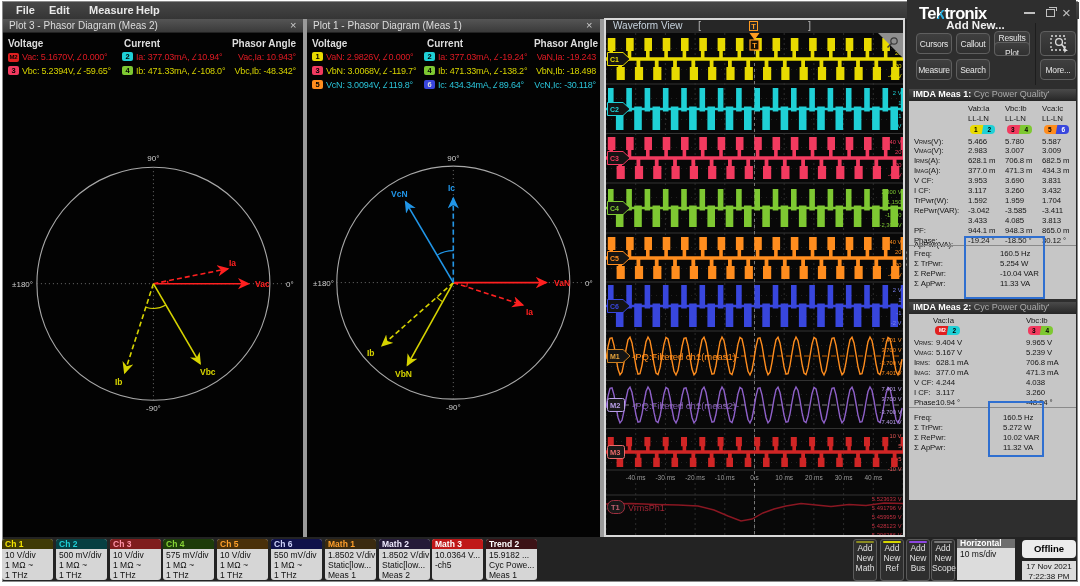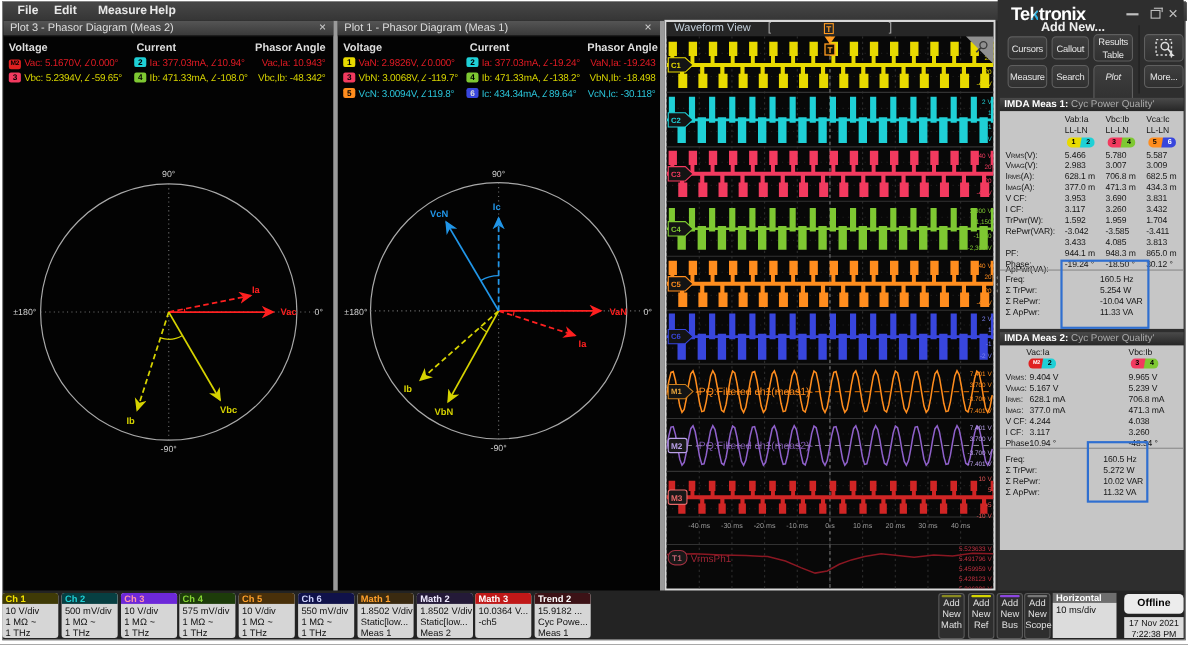--- a/index.html
+++ b/index.html
@@ -284,21 +284,21 @@
 <div class="ab" style="left:1024px;top:12px;width:11px;height:2px;background:#c0c0c0;"></div>
 <div class="ab" style="left:1046px;top:9px;width:9px;height:8px;border:1.3px solid #c0c0c0;"></div>
 <div class="ab" style="left:1049px;top:7px;width:8px;height:4px;border-top:1.3px solid #c0c0c0;border-right:1.3px solid #c0c0c0;"></div>
 <div class="ab" style="left:1062px;top:4px;width:14px;height:16px;color:#c0c0c0;font-size:15px;">×</div>
 <div class="ab" style="left:909px;top:19px;width:133px;text-align:center;color:#f0f0f0;font-size:11.5px;font-weight:bold;">Add New...</div>
 <div class="rbtn" style="left:916px;top:33px;width:36px;height:21px;font-size:8.5px;line-height:21px;">Cursors</div>
 <div class="rbtn" style="left:956px;top:33px;width:34px;height:21px;font-size:8.5px;line-height:21px;">Callout</div>
 <div class="rbtn" style="left:994px;top:31px;width:36px;height:25px;font-size:8.5px;line-height:12px;">Results<br>Table</div>
 <div class="rbtn" style="left:916px;top:59px;width:36px;height:21px;font-size:8.5px;line-height:21px;">Measure</div>
 <div class="rbtn" style="left:956px;top:59px;width:34px;height:21px;font-size:8.5px;line-height:21px;">Search</div>
-<div class="rbtn" style="left:994px;top:59px;width:36px;height:35px;font-size:8.5px;line-height:21px;font-style:italic;">Plot</div>
+<div class="rbtn" style="left:994px;top:42px;width:36px;height:14px;font-size:8.5px;line-height:21px;">Plot</div>
 <div class="rbtn" style="left:1040px;top:59px;width:36px;height:21px;font-size:8.5px;line-height:21px;">More...</div>
 <div class="ab" style="left:1035px;top:23px;width:1px;height:62px;background:#1d1d1d;"></div>
 <div class="rbtn" style="left:1040px;top:31px;width:36px;height:25px;"><svg width="34" height="23" viewBox="0 0 34 23">
       <rect x="10" y="4" width="14" height="14" fill="none" stroke="#ddd" stroke-width="1.3" stroke-dasharray="2,2"></rect>
       <circle cx="18" cy="10" r="3.4" fill="none" stroke="#ddd" stroke-width="1.3"></circle>
       <line x1="20.3" y1="12.3" x2="24" y2="16" stroke="#ddd" stroke-width="1.6"></line>
       <path d="M22,14 l5,5 l-2,0 l-1.4,2 z" fill="#ddd"></path>
     </svg></div>
 <div class="mhead" style="left:909px;top:89px;width:167px;height:12px;">IMDA Meas 1: <span style="color:#aaa;font-weight:normal;">Cyc Power Quality'</span></div>
 <div class="mtable" id="mt1" style="left:909px;top:101px;width:167px;height:198px;">
@@ -422,21 +422,21 @@
 <div class="ab" style="left:3px;top:537px;width:1073px;height:44px;background:#232323;"></div>
 <div class="chbadge" style="left:2px;top:539px;">
     <div class="chhead" style="background:#3f3a06;color:#f5e400;">Ch 1</div>
     <div class="chbody">10 V/div<br>1 MΩ <i>~</i><br>1 THz</div>
   </div>
 <div class="chbadge" style="left:56px;top:539px;">
     <div class="chhead" style="background:#073f42;color:#1fd0d6;">Ch 2</div>
     <div class="chbody">500 mV/div<br>1 MΩ <i>~</i><br>1 THz</div>
   </div>
 <div class="chbadge" style="left:110px;top:539px;">
-    <div class="chhead" style="background:#6d28d9;color:#ff93a8;">Ch 3</div>
+    <div class="chhead" style="background:#7f1d1d;color:#ff93a8;">Ch 3</div>
     <div class="chbody">10 V/div<br>1 MΩ <i>~</i><br>1 THz</div>
   </div>
 <div class="chbadge" style="left:163px;top:539px;">
     <div class="chhead" style="background:#1d3c0a;color:#86d435;">Ch 4</div>
     <div class="chbody">575 mV/div<br>1 MΩ <i>~</i><br>1 THz</div>
   </div>
 <div class="chbadge" style="left:217px;top:539px;">
     <div class="chhead" style="background:#49300a;color:#ffa02a;">Ch 5</div>
     <div class="chbody">10 V/div<br>1 MΩ <i>~</i><br>1 THz</div>
   </div>

